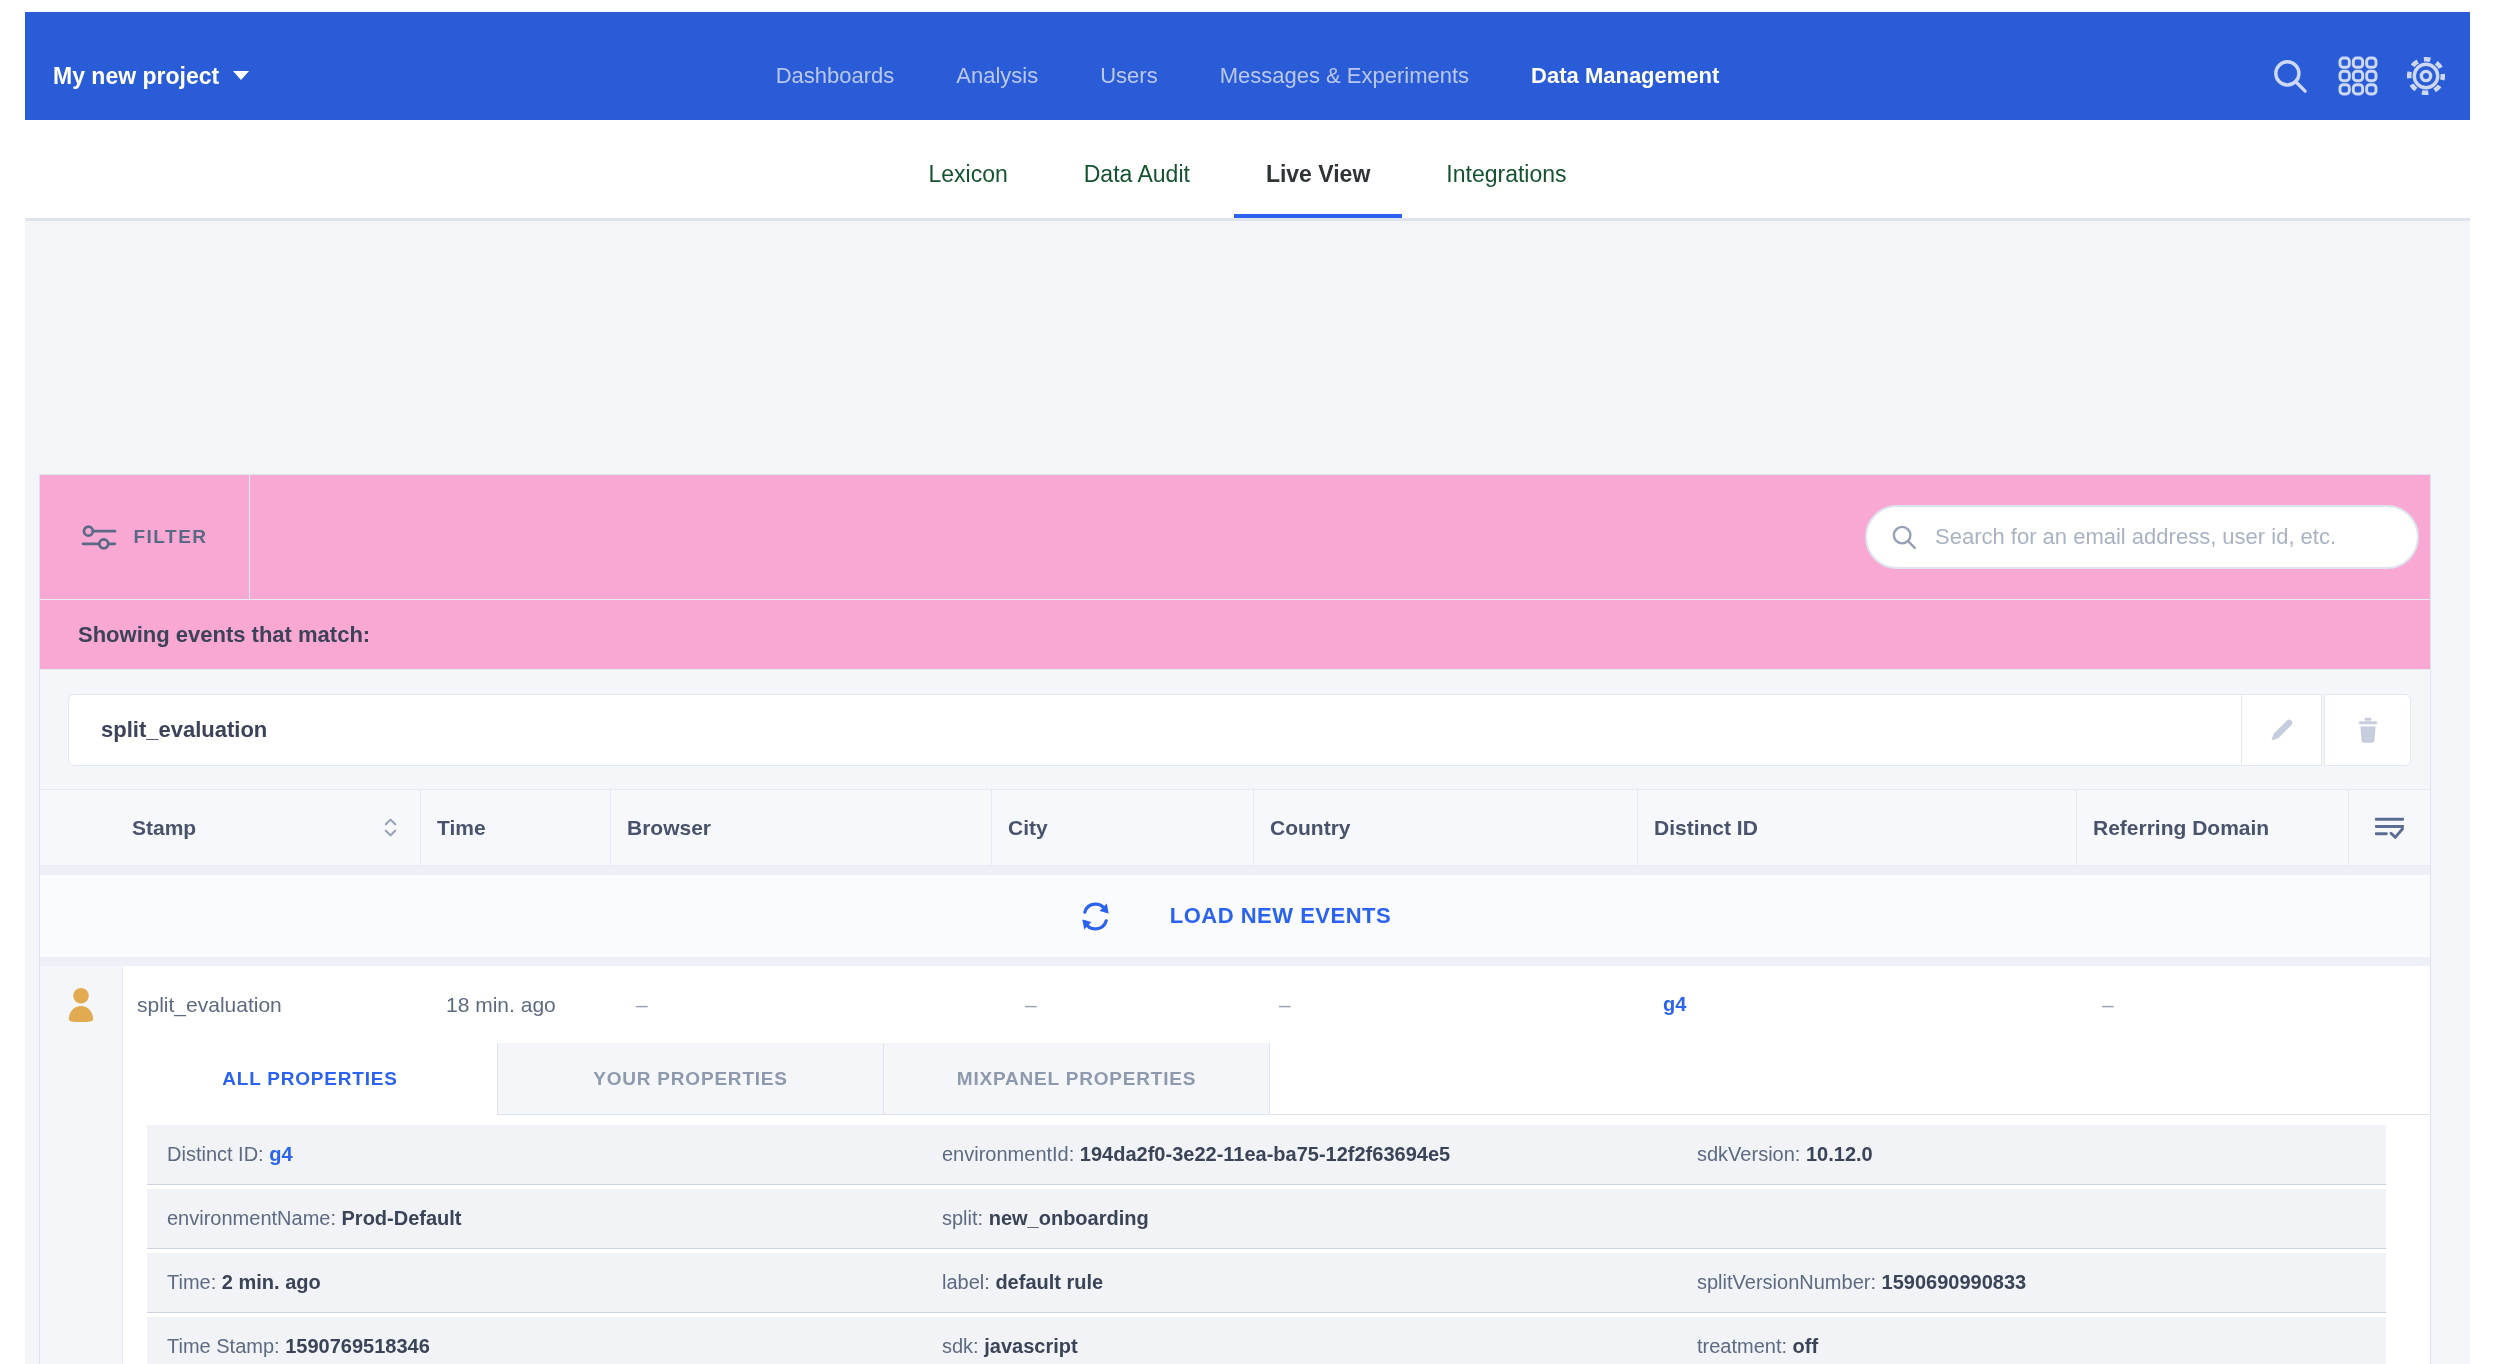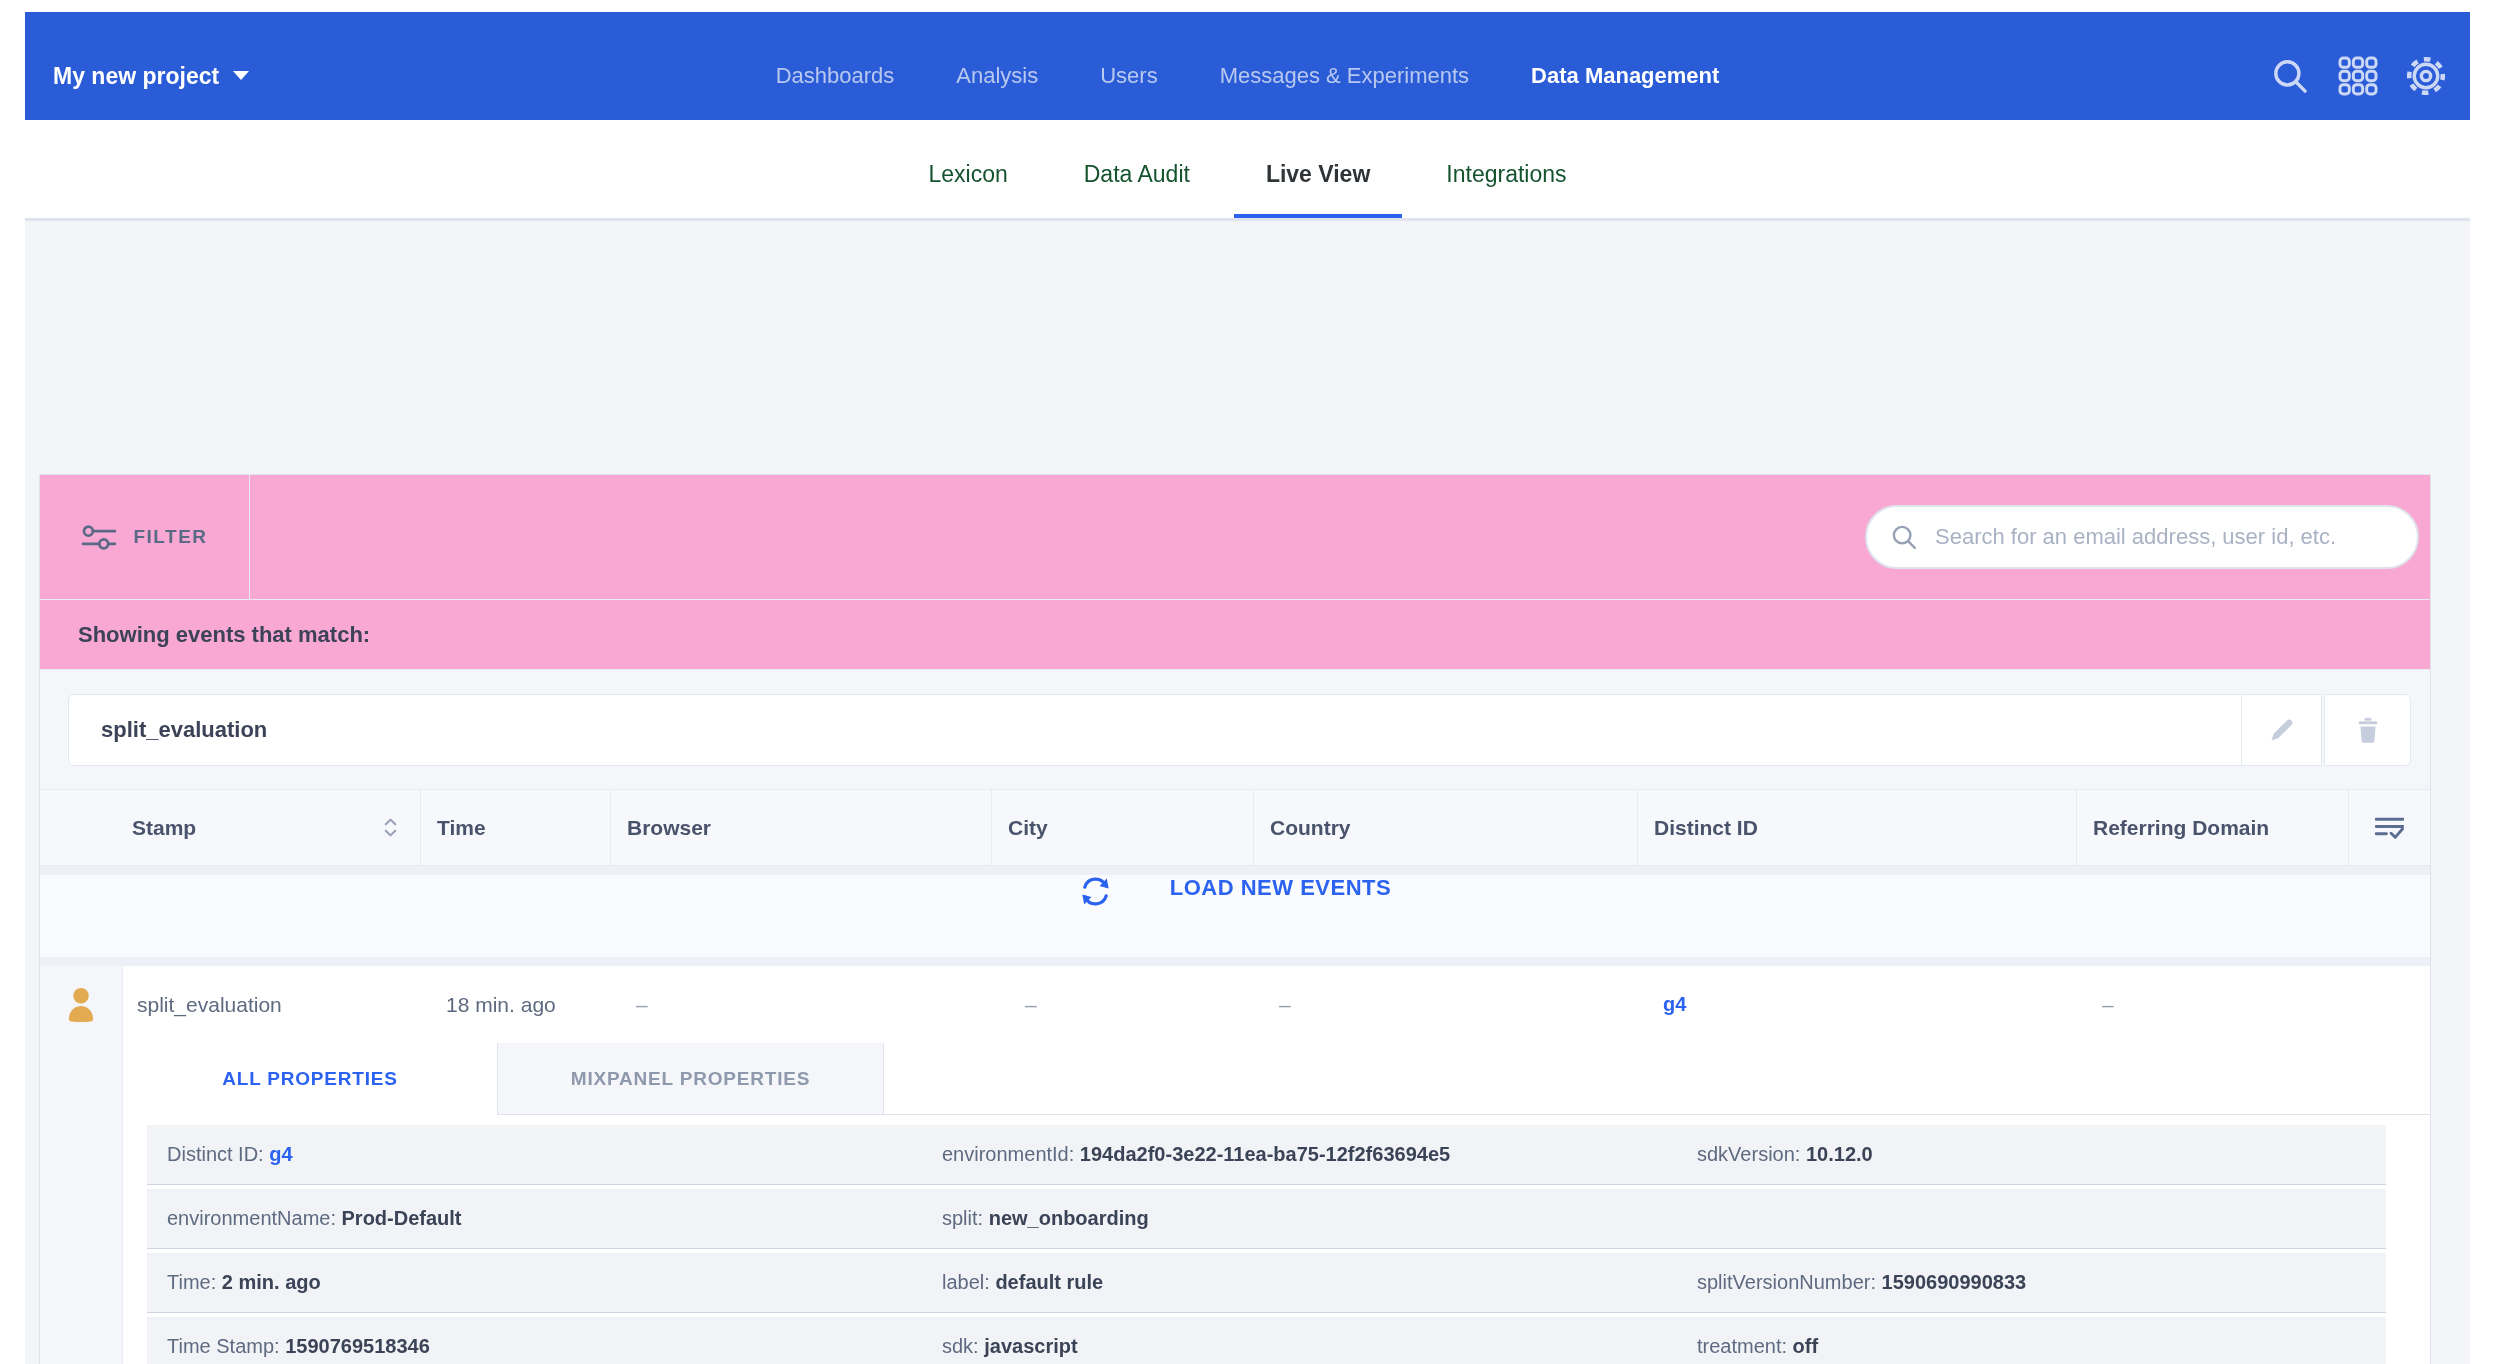--- a/index.html
+++ b/index.html
@@ -60,21 +60,21 @@
   
   .thead { height:76px; background:#f7f8fb; border-bottom:1px solid #e8ebf2; display:grid; flex:none;
            grid-template-columns:381px 190px 381px 262px 384px 439px 272px 1fr; }
   .th { display:flex; align-items:center; padding-left:16px; font-size:21px; font-weight:bold;
         color:#49536b; border-right:1px solid #e5e9f2; cursor:pointer; }
   .th.first { padding-left:92px; justify-content:space-between; padding-right:22px; }
   .th.opts { border-right:none; justify-content:center; padding-left:0; }
 
   .band { height:9px; background:#edf0f6; flex:none; }
 
-  .load-row { height:82px; background:#fafbfe; display:flex; justify-content:center;
+  .load-row { height:82px; background:#fafbfe; display:flex; align-items:center; justify-content:center;
               gap:58px; cursor:pointer; flex:none; }
   .load-label { color:#2b63f0; font-size:22px; font-weight:bold; letter-spacing:0.5px; }
 
   .event-row { height:77px; display:grid; flex:none; background:#fff;
                grid-template-columns:83px 298px 190px 381px 262px 384px 439px 272px 1fr;
                font-size:21px; color:#5e6a80; cursor:pointer; }
   .event-row > div { display:flex; align-items:center; padding-left:25px; }
   .icon-cell { background:#f4f6f9; border-right:1px solid #e8ebf2; justify-content:center; padding-left:0 !important; }
   .cell-event { padding-left:14px !important; }
   .cell-city { padding-left:33px !important; }
@@ -252,20 +252,21 @@
           </div>
         <div class="dash">–</div>
         <div></div>
       </div>
 
       <div class="expanded">
         <div class="exp-gutter"></div>
         <div class="exp-body">
           <div class="ptabs">
             <div class="ptab t1 active">ALL PROPERTIES</div>
+            <div class="ptab t2">YOUR PROPERTIES</div>
             <div class="ptab t3">MIXPANEL PROPERTIES</div>
           </div>
           <div class="props">
             <div class="prop-row">
               <div class="prop-cell"><span>Distinct ID:</span> <span class="pvalue link">g4</span></div>
               <div class="prop-cell"><span>environmentId:</span> <span class="pvalue">194da2f0-3e22-11ea-ba75-12f2f63694e5</span></div>
               <div class="prop-cell"><span>sdkVersion:</span> <span class="pvalue">10.12.0</span></div>
             </div>
             <div class="prop-row">
               <div class="prop-cell"><span>environmentName:</span> <span class="pvalue">Prod-Default</span></div>

